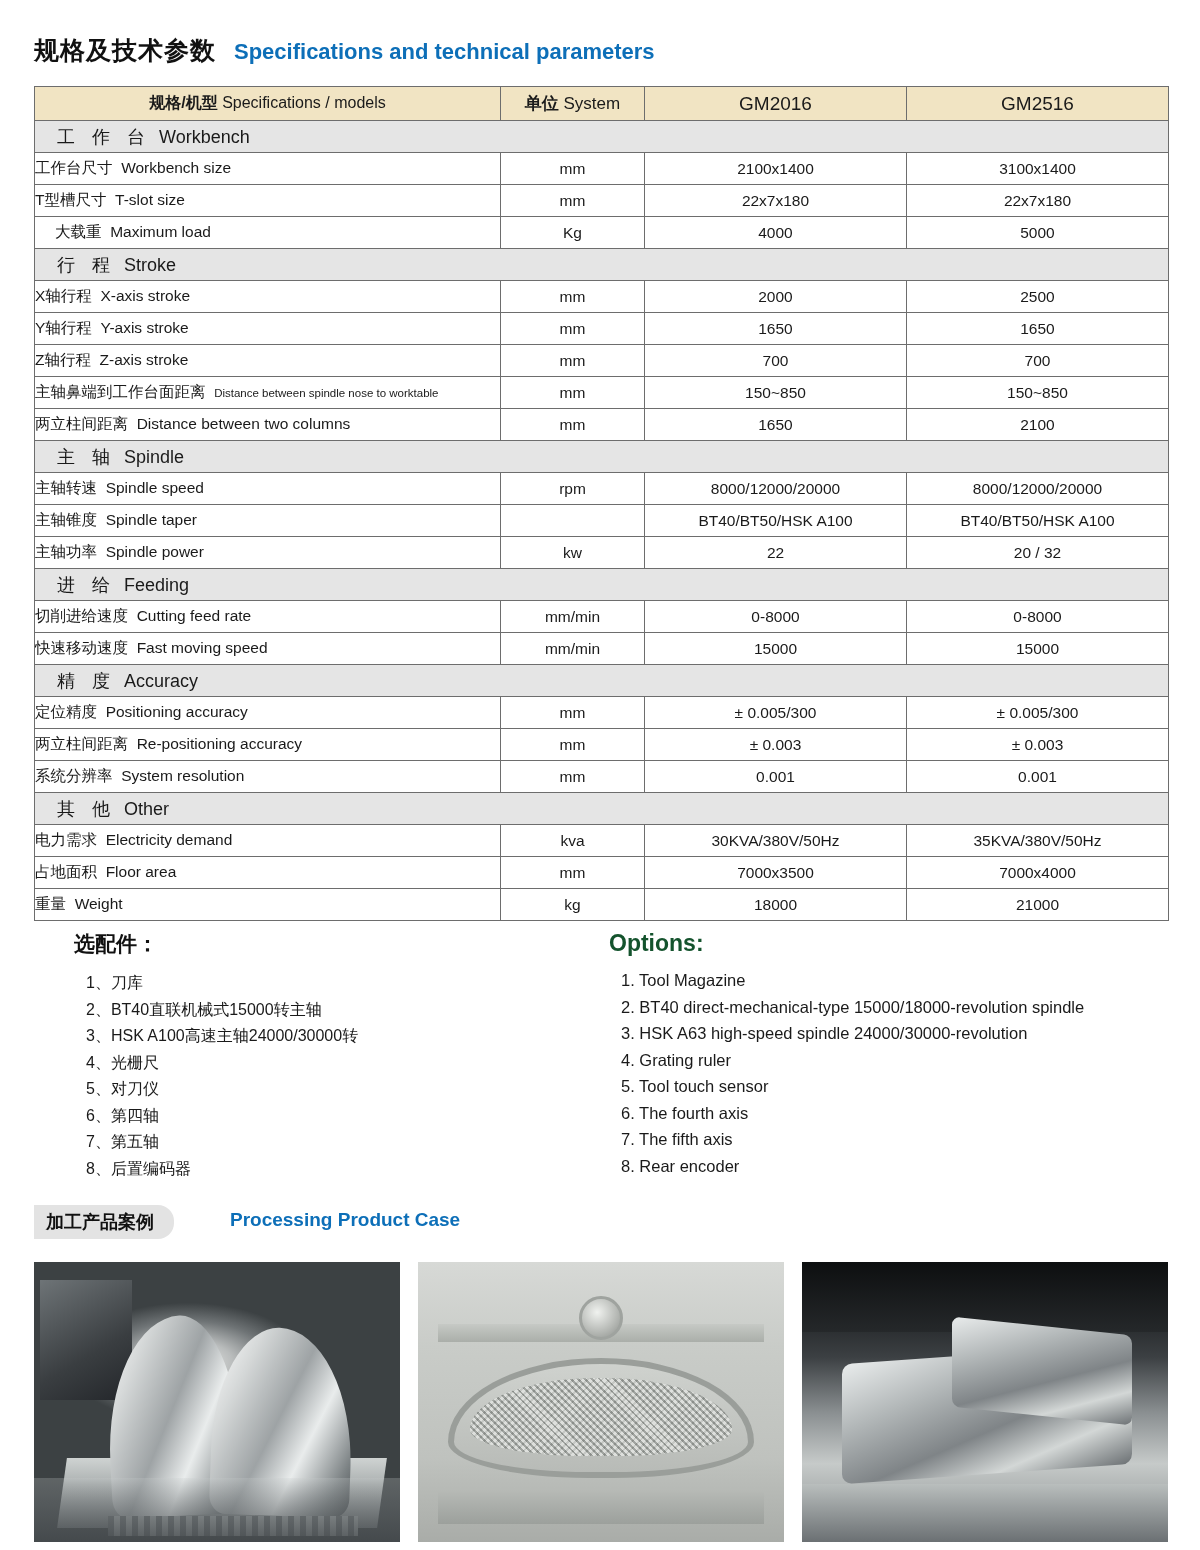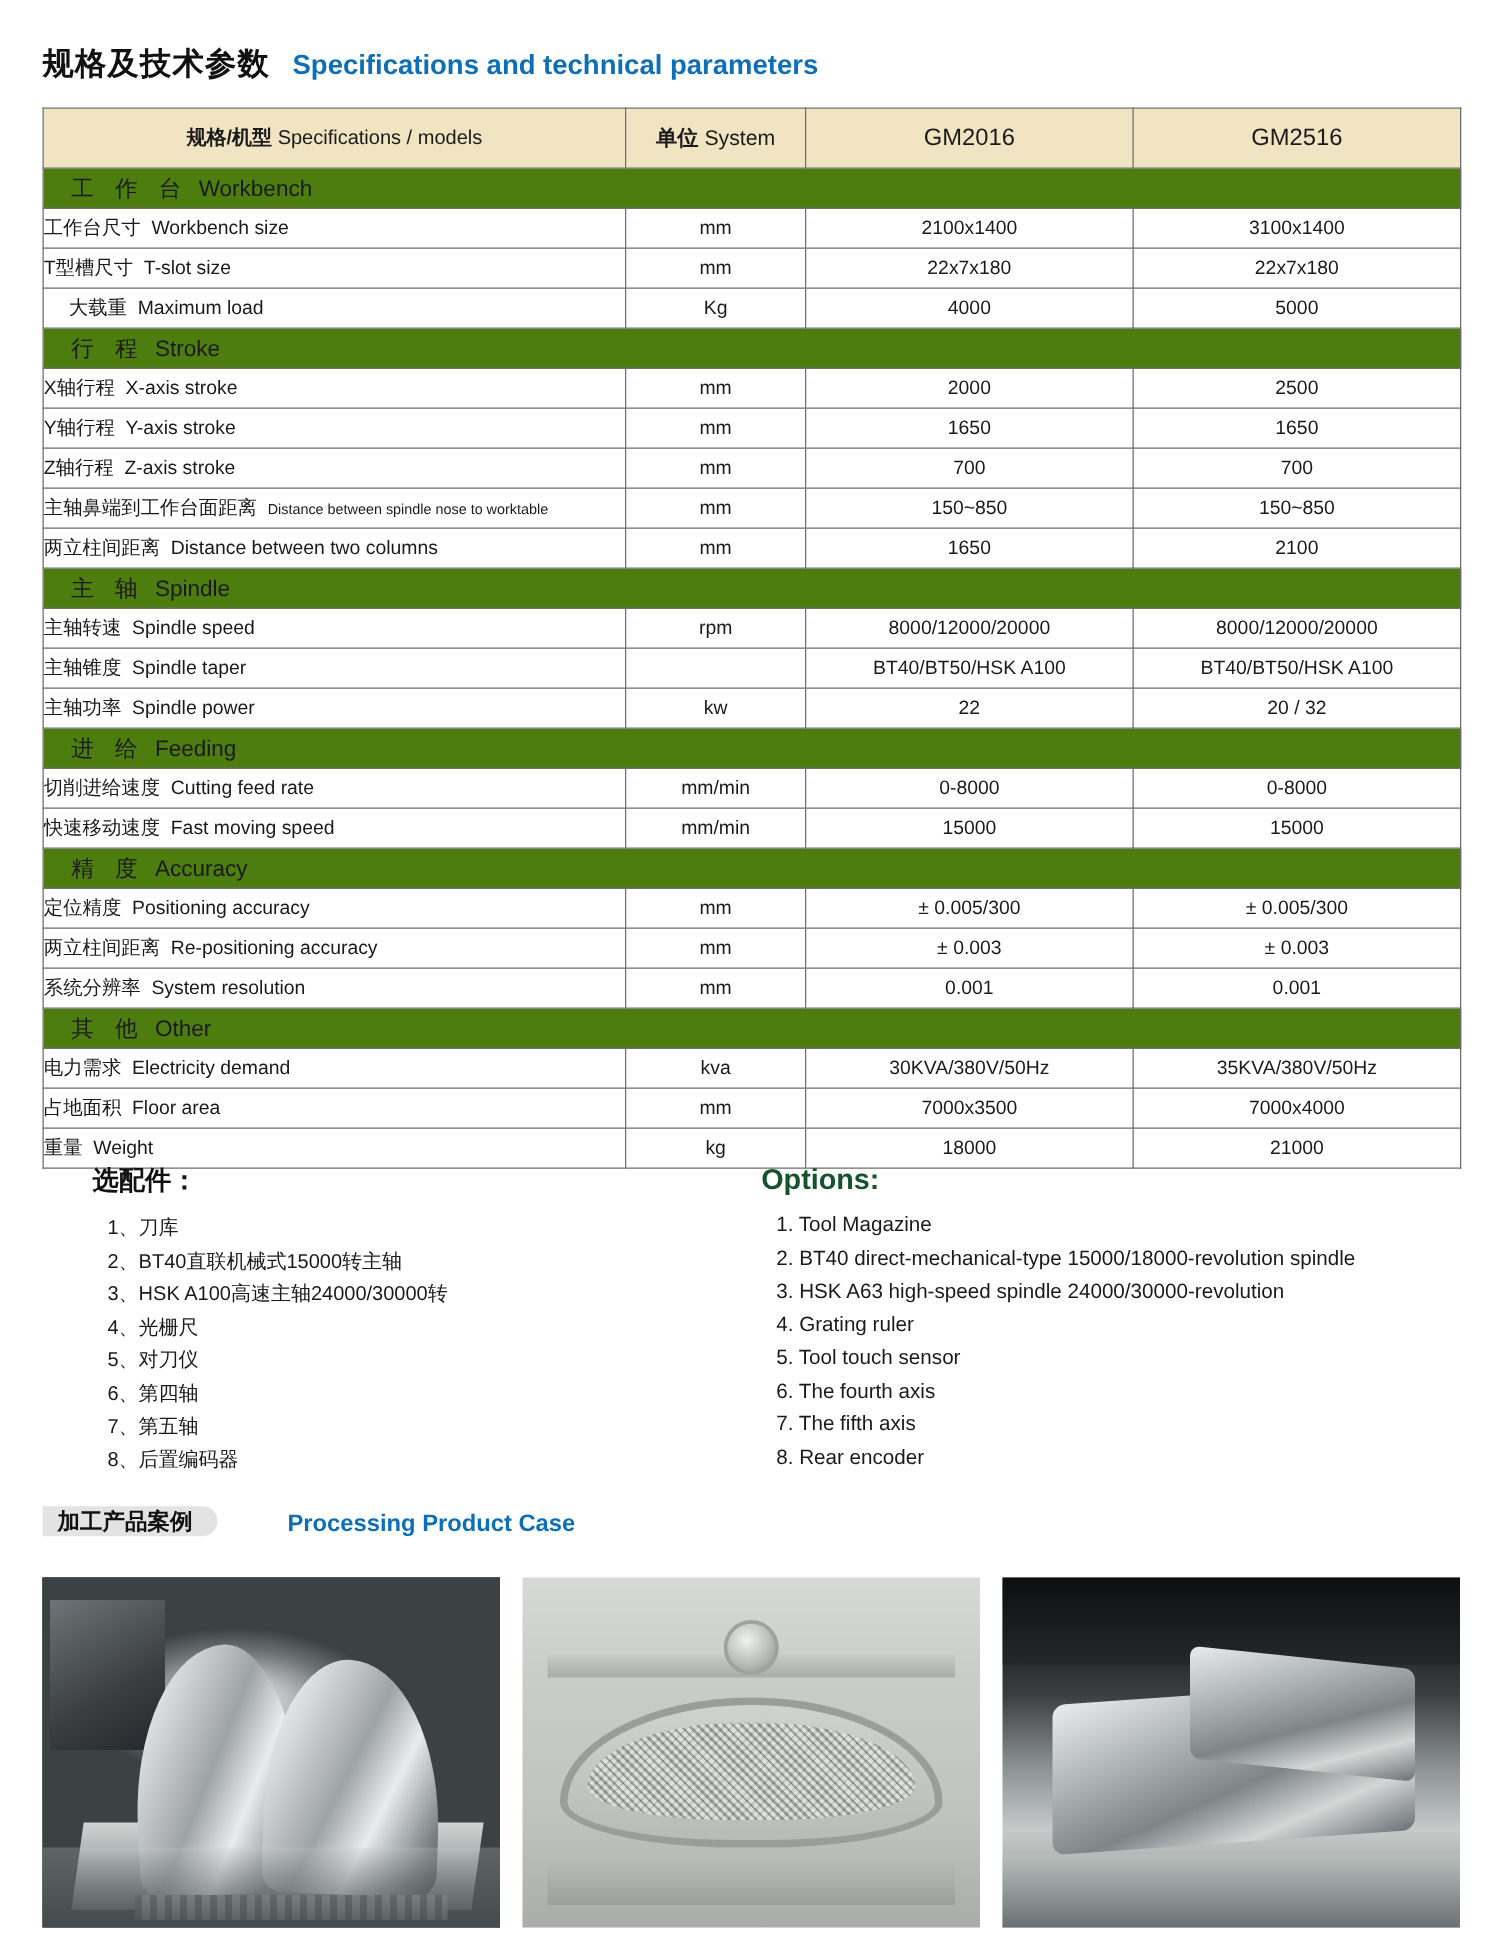--- a/index.html
+++ b/index.html
@@ -54,30 +54,30 @@
     border: 1px solid #6d6d6d;
     padding: 0;
     height: 32px;
     font-weight: normal;
     font-size: 15.5px;
     vertical-align: middle;
   }
   .hdr td {
     background: #f1e4c3;
     text-align: center;
-    height: 48px;
+    height: 34px;
     font-size: 17px;
   }
   .hdr .hdr-spec { font-size: 16px; }
   .hdr .hdr-spec .cn { font-weight: bold; }
   .hdr .hdr-unit .cn { font-weight: bold; }
   .hdr .model { font-size: 19px; }
 
   .section-row td {
-    background: #4d7c0f;
+    background: #e5e5e5;
     font-size: 18px;
     padding-left: 22px;
   }
   .section-row .sec-cn {
     letter-spacing: 6px;
     margin-right: 8px;
   }
   .label-cell {
     padding-left: 14px;
     white-space: nowrap;
@@ -126,21 +126,21 @@
     position: absolute;
     left: 34px;
     top: 1205px;
     width: 1134px;
     height: 34px;
   }
   .case-tab {
     position: absolute;
     left: 0;
     top: 0;
-    height: 24px;
+    height: 34px;
     padding: 0 20px 0 12px;
     background: #e3e3e3;
     border-radius: 0 16px 16px 0;
     display: flex;
     align-items: center;
     font-size: 18px;
     font-weight: bold;
     color: #111;
   }
   .case-en {

